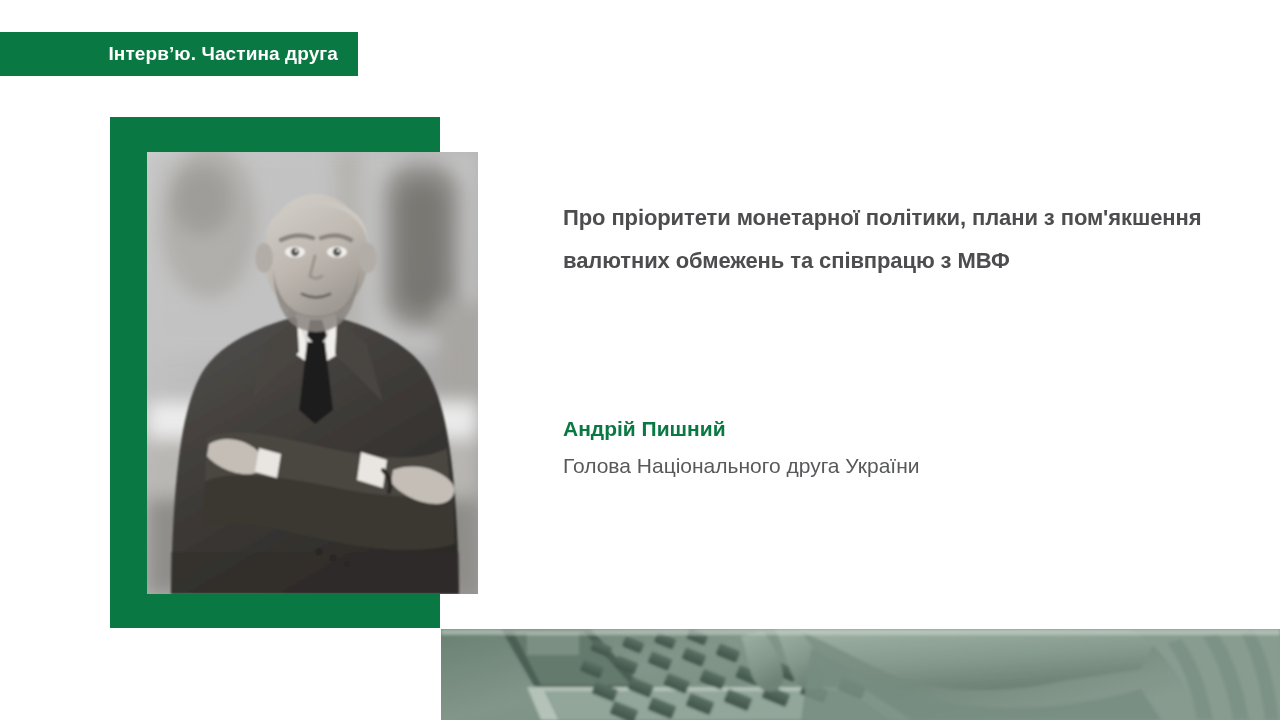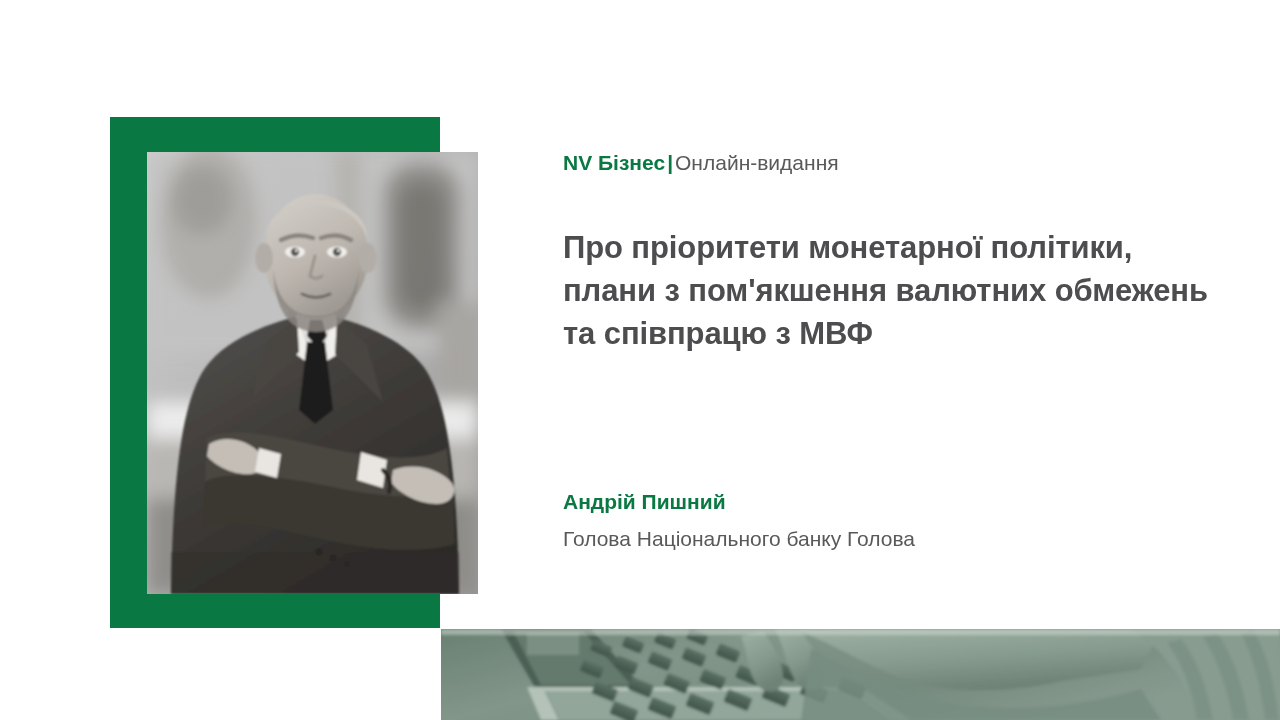--- a/index.html
+++ b/index.html
@@ -68,21 +68,21 @@
     color:#58595b;
     white-space:nowrap;
     margin-bottom:0;
   }
   .kicker .brand { color:#0a7842; font-weight:bold; }
   .kicker .sep   { color:#0a7842; font-weight:bold; padding:0 2px; }
   .kicker .pub   { color:#58595b; font-weight:normal; }
 
   .headline {
     margin-top:48px;
-    font-size:31px;
+    font-size:22px;
     line-height:43px;
     font-weight:bold;
     color:#4d4d4f;
     letter-spacing:-0.1px;
     max-width:645px;
   }
 
   .speaker-block { margin-top:130px; }
 
   .speaker-name {
@@ -108,20 +108,23 @@
     overflow:hidden;
     background:#7e8f83;
   }
   .bottom-band svg { display:block; width:839px; height:91px; }
 </style>
 </head>
 <body>
 
 <div id="slide">
 
+  <div class="top-banner">
+    <span class="top-banner-label">Інтерв’ю. Частина друга</span>
+  </div>
 
   <div class="photo-frame"></div>
 
   <div class="photo-wrap">
     <svg viewBox="0 0 331 442" preserveAspectRatio="xMidYMid slice" aria-hidden="true">
       <defs>
         <linearGradient id="bgGrad" x1="0" y1="0" x2="1" y2="1">
           <stop offset="0%" stop-color="#cfcfcf"></stop>
           <stop offset="45%" stop-color="#b6b6b6"></stop>
           <stop offset="100%" stop-color="#9a9a9a"></stop>
@@ -223,29 +226,26 @@
         <circle cx="186" cy="406" r="3.6" fill="#272522"></circle>
         <circle cx="200" cy="412" r="3.6" fill="#272522"></circle>
 
         <path d="M24 400 L312 400 L312 442 L24 442 Z" fill="#302d2a" opacity="0.45"></path>
       </g>
     </svg>
   </div>
 
   <div class="right-col">
 
-    <div class="kicker">
-      <span class="brand">NV Бізнес</span><span class="sep">|</span><span class="pub">Онлайн-видання</span>
-    </div>
 
     <div class="headline">Про пріоритети монетарної політики, плани з пом'якшення валютних обмежень та співпрацю з МВФ</div>
 
     <div class="speaker-block">
       <div class="speaker-name">Андрій Пишний</div>
-      <div class="speaker-role">Голова Національного банку Голова</div>
+      <div class="speaker-role">Голова Національного друга України</div>
     </div>
 
   </div>
 
   <div class="bottom-band">
     <svg viewBox="0 0 839 91" preserveAspectRatio="xMidYMid slice" aria-hidden="true">
       <defs>
         <linearGradient id="bandBg" x1="0" y1="0" x2="1" y2="0.4">
           <stop offset="0%" stop-color="#6e8177"></stop>
           <stop offset="35%" stop-color="#8c9c92"></stop>

